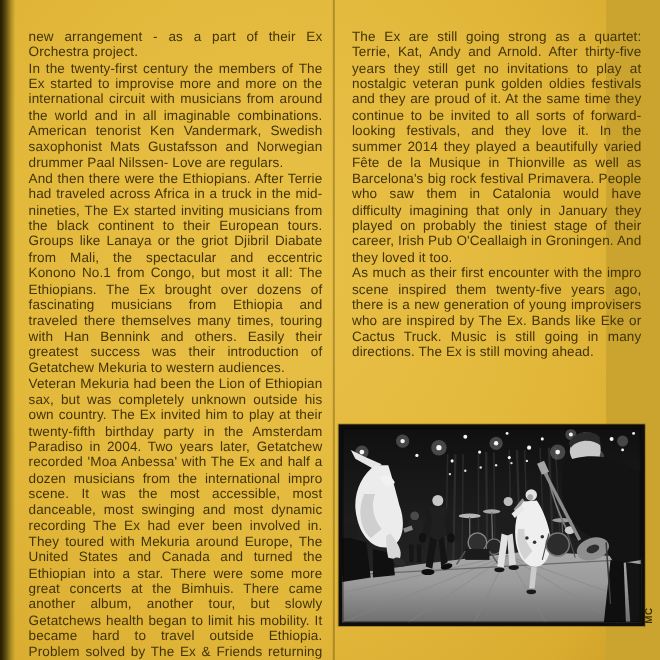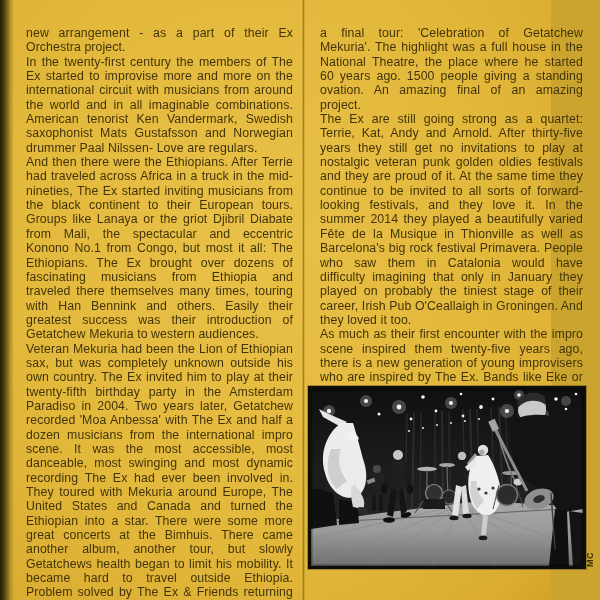--- a/index.html
+++ b/index.html
@@ -56,21 +56,20 @@
   <div class="crease"></div>
 
   <div class="col col-left">
     <p>new arrangement - as a part of their Ex Orchestra project.</p>
     <p>In the twenty-first century the members of The Ex started to improvise more and more on the international circuit with musicians from around the world and in all imaginable combinations. American tenorist Ken Vandermark, Swedish saxophonist Mats Gustafsson and Norwegian drummer Paal Nilssen- Love are regulars.</p>
     <p>And then there were the Ethiopians. After Terrie had traveled across Africa in a truck in the mid-nineties, The Ex started inviting musicians from the black continent to their European tours. Groups like Lanaya or the griot Djibril Diabate from Mali, the spectacular and eccentric Konono No.1 from Congo, but most it all: The Ethiopians. The Ex brought over dozens of fascinating musicians from Ethiopia and traveled there themselves many times, touring with Han Bennink and others. Easily their greatest success was their introduction of Getatchew Mekuria to western audiences.</p>
     <p>Veteran Mekuria had been the Lion of Ethiopian sax, but was completely unknown outside his own country. The Ex invited him to play at their twenty-fifth birthday party in the Amsterdam Paradiso in 2004. Two years later, Getatchew recorded 'Moa Anbessa' with The Ex and half a dozen musicians from the international impro scene. It was the most accessible, most danceable, most swinging and most dynamic recording The Ex had ever been involved in. They toured with Mekuria around Europe, The United States and Canada and turned the Ethiopian into a star. There were some more great concerts at the Bimhuis. There came another album, another tour, but slowly Getatchews health began to limit his mobility. It became hard to travel outside Ethiopia. Problem solved by The Ex &amp; Friends returning to Addis, organizing</p>
   </div>
 
   <div class="col col-right">
-    <p>a final tour: 'Celebration of Getatchew Mekuria'. The highlight was a full house in the National Theatre, the place where he started 60 years ago. 1500 people giving a standing ovation. An amazing final of an amazing project.</p>
     <p>The Ex are still going strong as a quartet: Terrie, Kat, Andy and Arnold. After thirty-five years they still get no invitations to play at nostalgic veteran punk golden oldies festivals and they are proud of it. At the same time they continue to be invited to all sorts of forward-looking festivals, and they love it. In the summer 2014 they played a beautifully varied Fête de la Musique in Thionville as well as Barcelona's big rock festival Primavera. People who saw them in Catalonia would have difficulty imagining that only in January they played on probably the tiniest stage of their career, Irish Pub O'Ceallaigh in Groningen. And they loved it too.</p>
     <p>As much as their first encounter with the impro scene inspired them twenty-five years ago, there is a new generation of young improvisers who are inspired by The Ex. Bands like Eke or Cactus Truck. Music is still going in many directions. The Ex is still moving ahead.</p>
   </div>
 
   <div class="photo-frame">
     <svg viewBox="0 0 272 177" preserveAspectRatio="none">
       <defs>
         <linearGradient id="floorG" x1="0" y1="0" x2="0" y2="1">
           <stop offset="0" stop-color="#a9a9a9"></stop>
           <stop offset="0.45" stop-color="#9b9b9b"></stop>

